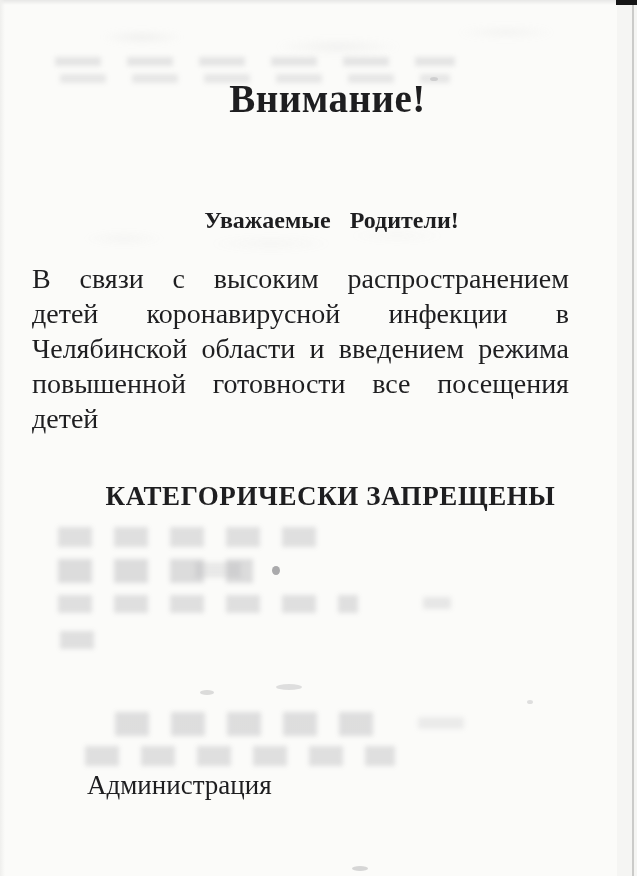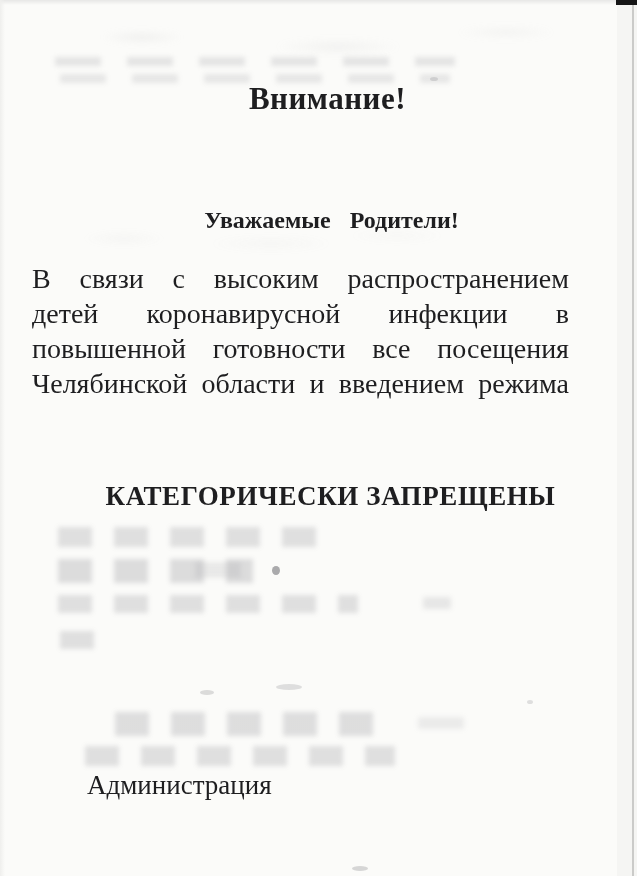--- a/index.html
+++ b/index.html
@@ -58,21 +58,21 @@
       rgba(150,150,156,0) 46px, rgba(150,150,156,0) 72px);
   }
   .speck {
     position: absolute; background: rgba(90,90,95,0.5);
     border-radius: 50%; filter: blur(0.6px); pointer-events: none;
   }
   
   .title {
     position: absolute; left: 0; top: 81px; width: 637px;
     padding-left: 18px; box-sizing: border-box;
-    text-align: center; font-size: 31px; font-weight: bold;
+    text-align: center; font-size: 39px; font-weight: bold;
     letter-spacing: 0.5px; line-height: 36px;
   }
   .greeting {
     position: absolute; left: 0; top: 205px; width: 637px;
     padding-left: 26px; box-sizing: border-box;
     text-align: center; font-size: 24px; font-weight: bold;
     word-spacing: 13px; line-height: 30px;
   }
   .body-text {
     position: absolute; left: 32px; top: 261px; width: 537px;
@@ -126,21 +126,22 @@
   <div class="speck" style="left:430px; top:77px; width:8px; height:4px; opacity:.35;"></div>
   <div class="speck" style="left:527px; top:700px; width:6px; height:4px; opacity:.35;"></div>
 
   <div class="title">Внимание!</div>
 
   <div class="greeting">Уважаемые Родители!</div>
 
   <div class="body-text">
     <div class="body-line">В связи с высоким распространением</div>
     <div class="body-line">детей коронавирусной инфекции в</div>
+    <div class="body-line">Челябинской области и введением режима</div>
     <div class="body-line">повышенной готовности все посещения</div>
-    <div class="body-line">Челябинской области и введением режима</div>
+    <div class="body-line last">детей</div>
   </div>
 
   <div class="prohibition">КАТЕГОРИЧЕСКИ ЗАПРЕЩЕНЫ</div>
 
   <div class="signature">Администрация</div>
 
 </div>
 
 </body></html>

